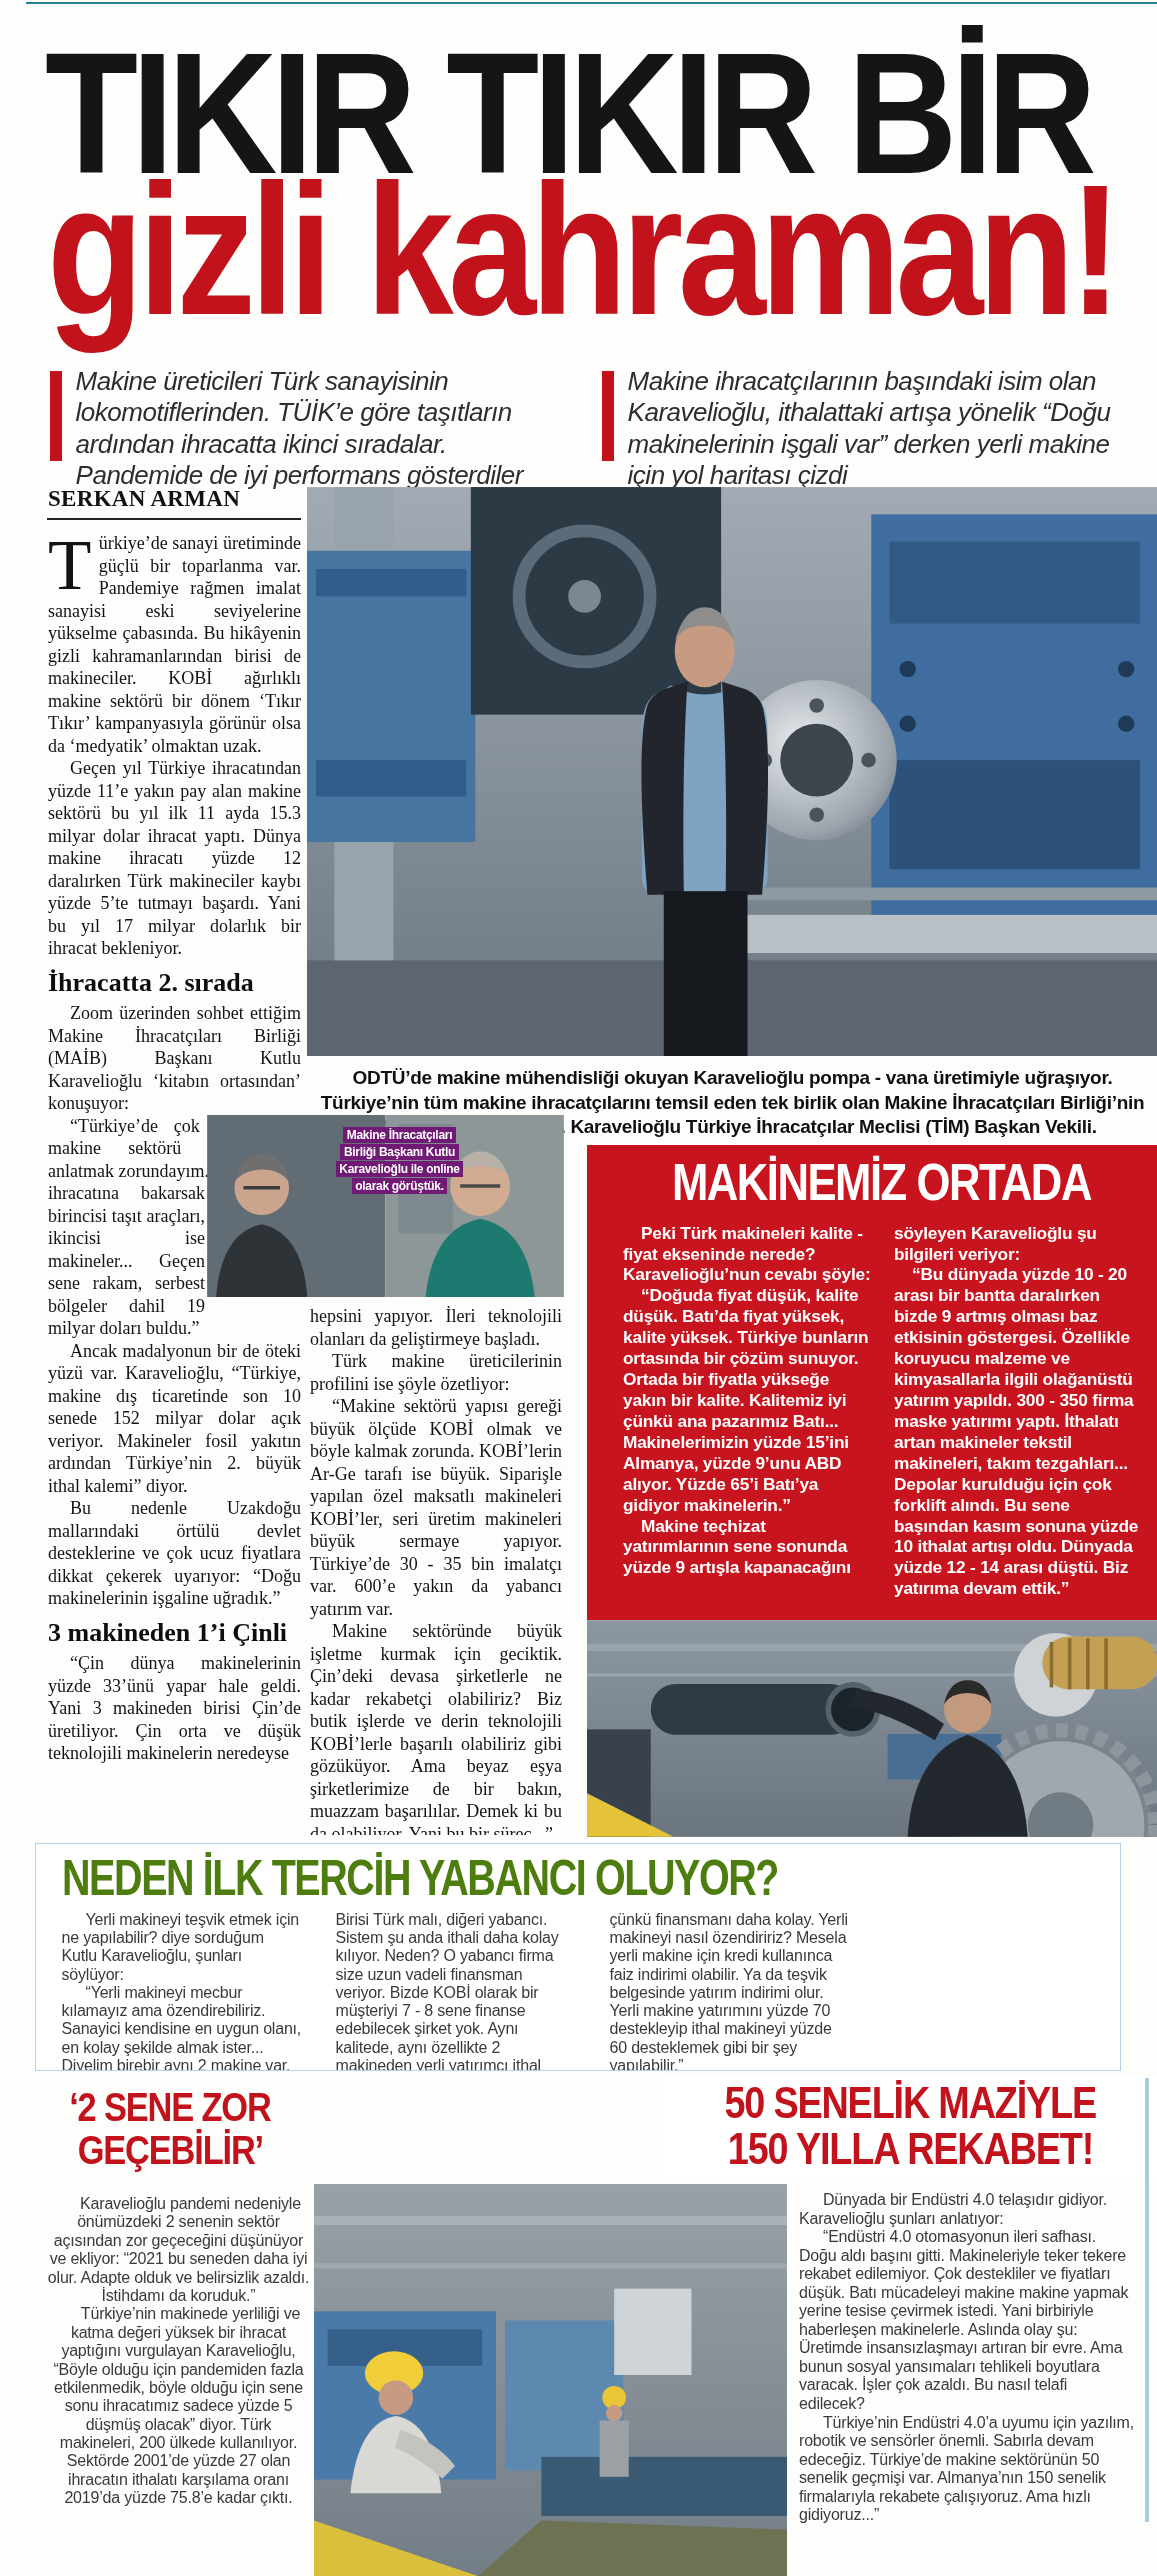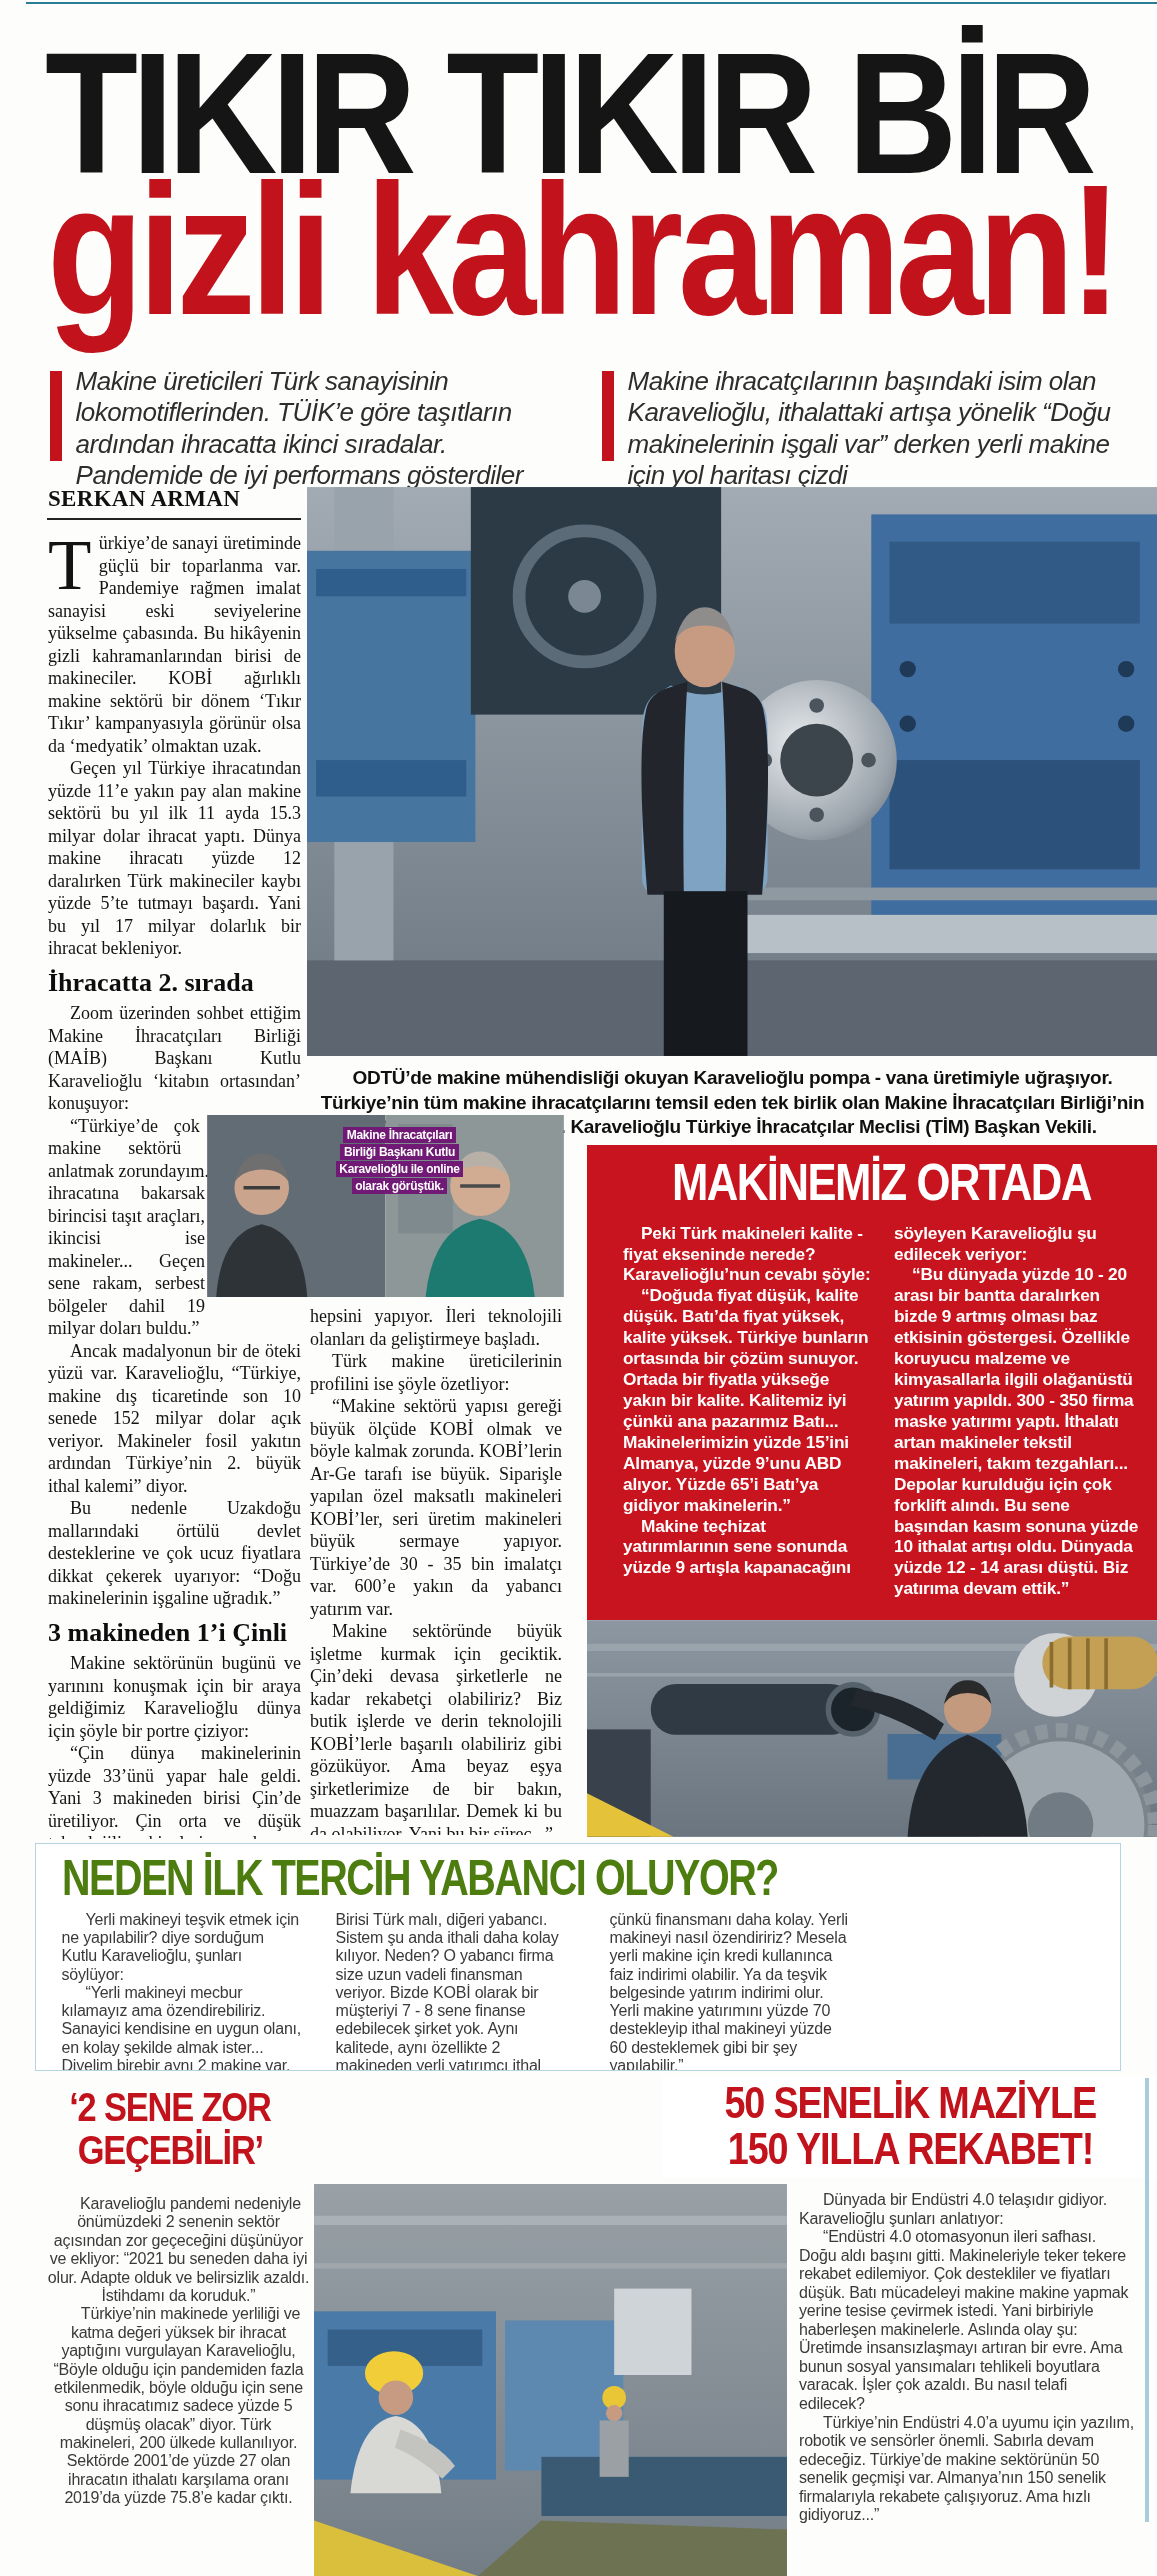--- a/index.html
+++ b/index.html
@@ -173,21 +173,20 @@
   <div class="abs serif" id="col1">
     <p><span class="dropcap">T</span><span>ürkiye’de sanayi üretiminde güçlü bir toparlanma var. Pandemiye rağmen imalat sanayisi eski seviyelerine yükselme çabasında. Bu hikâyenin gizli kahramanlarından birisi de makineciler. KOBİ ağırlıklı makine sektörü bir dönem ‘Tıkır Tıkır’ kampanyasıyla görünür olsa da ‘medyatik’ olmaktan uzak.</span></p>
     <p class="ind">Geçen yıl Türkiye ihracatından yüzde 11’e yakın pay alan makine sektörü bu yıl ilk 11 ayda 15.3 milyar dolar ihracat yaptı. Dünya makine ihracatı yüzde 12 daralırken Türk makineciler kaybı yüzde 5’te tutmayı başardı. Yani bu yıl 17 milyar dolarlık bir ihracat bekleniyor.</p>
     <h3 class="sec">İhracatta 2. sırada</h3>
     <p class="ind">Zoom üzerinden sohbet ettiğim Makine İhracatçıları Birliği (MAİB) Başkanı Kutlu Karavelioğlu ‘kitabın ortasından’ konuşuyor:</p>
     <p class="ind">“Türkiye’de çok önemli bir makine sektörü var. Bunu anlatmak zorundayım. Türkiye’nin</p>
     <p class="narrow">ihracatına bakarsak birincisi taşıt araçları, ikincisi ise makineler... Geçen sene rakam, serbest bölgeler dahil 19 milyar doları buldu.”</p>
     <p class="ind">Ancak madalyonun bir de öteki yüzü var. Karavelioğlu, “Türkiye, makine dış ticaretinde son 10 senede 152 milyar dolar açık veriyor. Makineler fosil yakıtın ardından Türkiye’nin 2. büyük ithal kalemi” diyor.</p>
     <p class="ind">Bu nedenle Uzakdoğu mallarındaki örtülü devlet desteklerine ve çok ucuz fiyatlara dikkat çekerek uyarıyor: “Doğu makinelerinin işgaline uğradık.”</p>
     <h3 class="sec">3 makineden 1’i Çinli</h3>
-    <p class="ind">Makine sektörünün bugünü ve yarınını konuşmak için bir araya geldiğimiz Karavelioğlu dünya için şöyle bir portre çiziyor:</p>
     <p class="ind">“Çin dünya makinelerinin yüzde 33’ünü yapar hale geldi. Yani 3 makineden birisi Çin’de üretiliyor. Çin orta ve düşük teknolojili makinelerin neredeyse</p>
   </div>
 
   <svg class="abs photo" id="inset-photo" viewBox="0 0 392 200">
     <rect width="196" height="200" fill="#626c75"></rect>
     <rect x="196" width="196" height="200" fill="#8d9797"></rect>
     <rect x="210" y="10" width="60" height="120" fill="#7e8a8e"></rect>
     <g>
       <circle cx="60" cy="80" r="30" fill="#caa48d"></circle>
       <path d="M30 74 q8 -32 30 -32 q23 0 30 32 q-9 -14 -30 -14 q-21 0 -30 14 Z" fill="#6f6f6f"></path>
@@ -212,21 +211,21 @@
 
   <div class="abs" id="red-box">
     <div id="red-box-title"><span class="tx sx84">MAKİNEMİZ ORTADA</span></div>
     <div id="red-box-cols">
       <div class="redcol">
         <p class="ind">Peki Türk makineleri kalite - fiyat ekseninde nerede? Karavelioğlu’nun cevabı şöyle:</p>
         <p class="ind">“Doğuda fiyat düşük, kalite düşük. Batı’da fiyat yüksek, kalite yüksek. Türkiye bunların ortasında bir çözüm sunuyor. Ortada bir fiyatla yükseğe yakın bir kalite. Kalitemiz iyi çünkü ana pazarımız Batı... Makinelerimizin yüzde 15’ini Almanya, yüzde 9’unu ABD alıyor. Yüzde 65’i Batı’ya gidiyor makinelerin.”</p>
         <p class="ind">Makine teçhizat yatırımlarının sene sonunda yüzde 9 artışla kapanacağını</p>
       </div>
       <div class="redcol">
-        <p>söyleyen Karavelioğlu şu edilecek veriyor:</p>
+        <p>söyleyen Karavelioğlu şu bilgileri veriyor:</p>
         <p class="ind">“Bu dünyada yüzde 10 - 20 arası bir bantta daralırken bizde 9 artmış olması baz etkisinin göstergesi. Özellikle koruyucu malzeme ve kimyasallarla ilgili olağanüstü yatırım yapıldı. 300 - 350 firma maske yatırımı yaptı. İthalatı artan makineler tekstil makineleri, takım tezgahları... Depolar kurulduğu için çok forklift alındı. Bu sene başından kasım sonuna yüzde 10 ithalat artışı oldu. Dünyada yüzde 12 - 14 arası düştü. Biz yatırıma devam ettik.”</p>
       </div>
     </div>
   </div>
 
   <svg class="abs photo" id="worker-photo" viewBox="0 0 627 238">
     <defs>
       <linearGradient id="wbg" x1="0" y1="0" x2="0" y2="1">
         <stop offset="0" stop-color="#8d97a1"></stop>
           <stop offset="1" stop-color="#6b7580"></stop>

